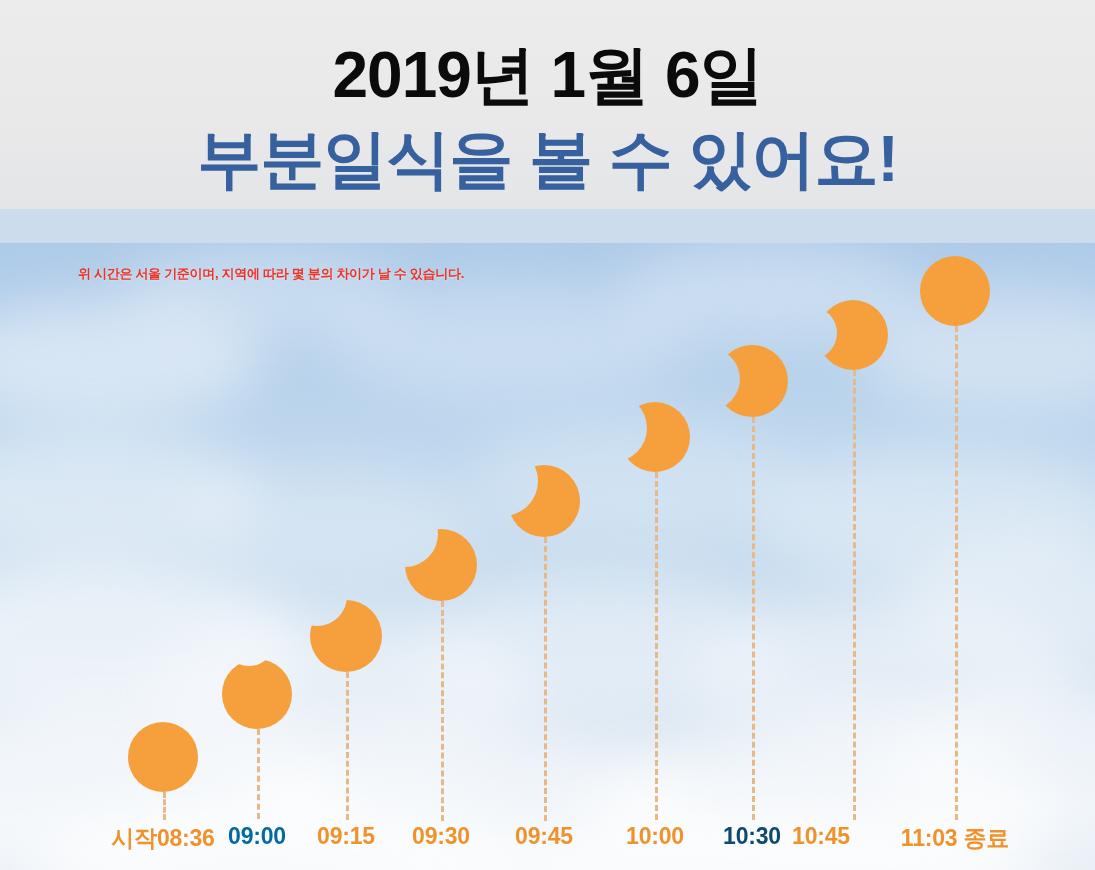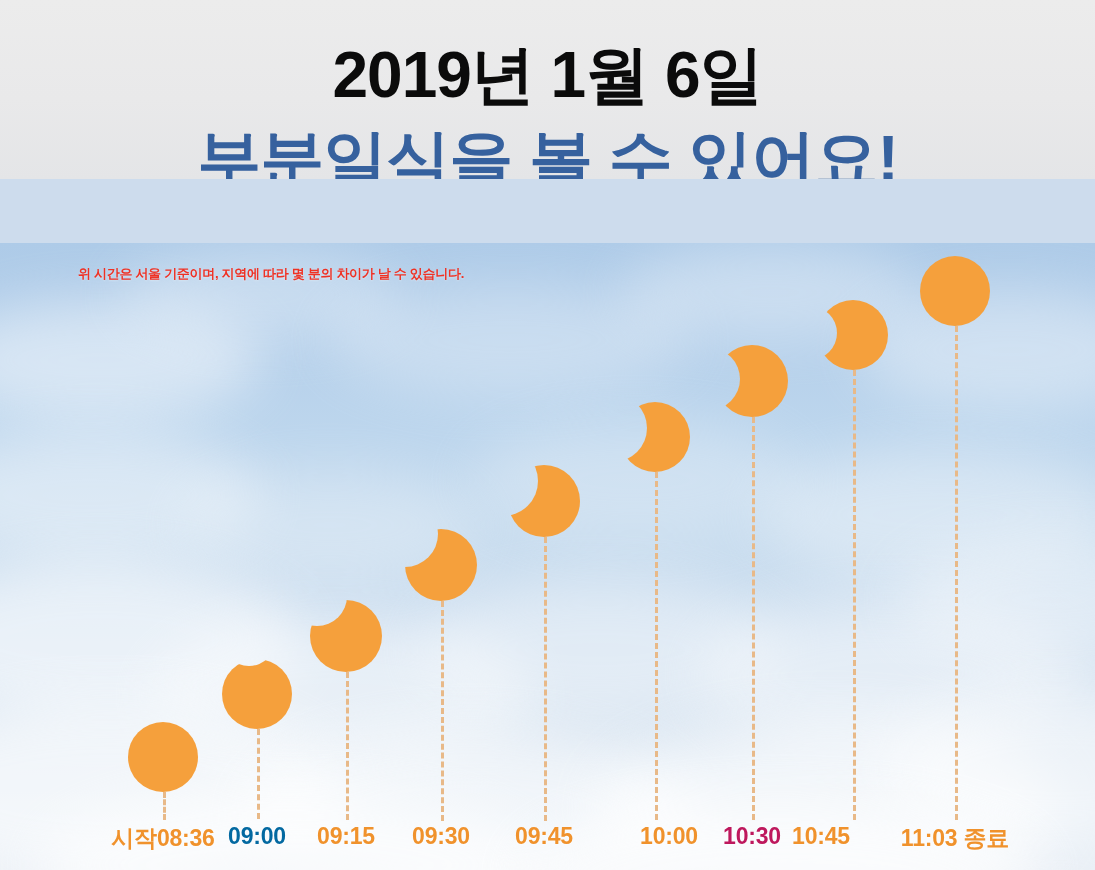--- a/index.html
+++ b/index.html
@@ -19,21 +19,21 @@
     overflow: hidden;
     background: #cddced;
   }
 
   
   #header {
     position: absolute;
     left: 0;
     top: 0;
     width: 1095px;
-    height: 179px;
+    height: 209px;
     background: linear-gradient(180deg, #ececec 0%, #e9e9ea 55%, #e4e5e7 100%);
     z-index: 40;
     overflow: hidden;
   }
   #header .title-line1 {
     position: absolute;
     left: 0;
     top: 42px;
     width: 1095px;
     text-align: center;
@@ -274,22 +274,22 @@
     </div>
 
   <div id="notice">위 시간은 서울 기준이며, 지역에 따라 몇 분의 차이가 날 수 있습니다.</div>
 
   <div id="timeline">
       <div class="time-label" style="left: 163px; color: rgb(240, 146, 44);">시작08:36</div>
       <div class="time-label" style="left: 257px; color: #0369a1;">09:00</div>
       <div class="time-label" style="left: 346px; color: rgb(240, 146, 44);">09:15</div>
       <div class="time-label" style="left: 441px; color: rgb(240, 146, 44);">09:30</div>
       <div class="time-label" style="left: 544px; color: rgb(240, 146, 44);">09:45</div>
-      <div class="time-label" style="left: 655px; color: rgb(240, 146, 44); margin-left: 14px;">10:00</div>
-      <div class="time-label" style="left: 752px; color: #be185d;">10:30</div>
+      <div class="time-label" style="left: 655px; color: rgb(240, 146, 44);">10:00</div>
+      <div class="time-label" style="left: 752px; color: #0c4a6e;">10:30</div>
       <div class="time-label" style="left: 821px; color: rgb(240, 146, 44);">10:45</div>
       <div class="time-label" style="left: 955px; color: rgb(240, 146, 44);">11:03 종료</div>
     </div>
 
   <div id="header">
     <div class="title-line1">2019년 1월 6일</div>
     <div class="title-line2">부분일식을 볼 수 있어요!</div>
   </div>
 
 </div>

